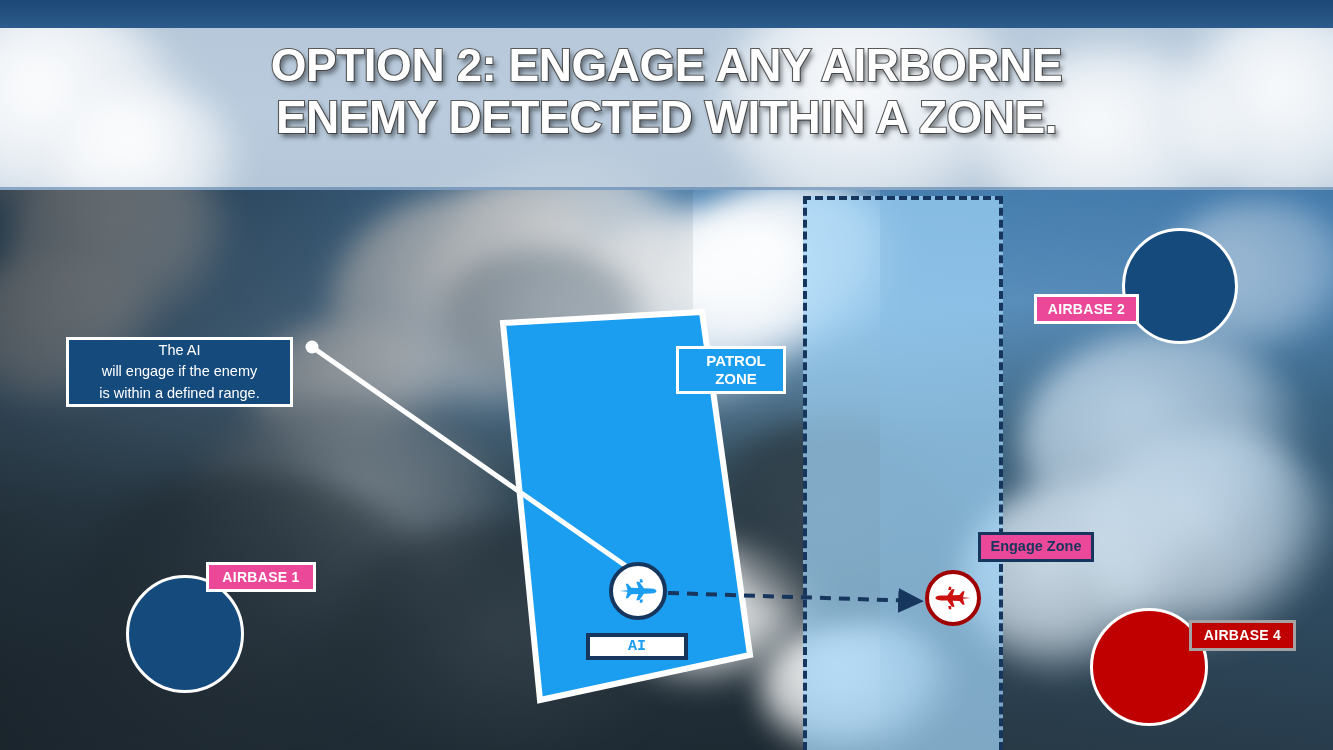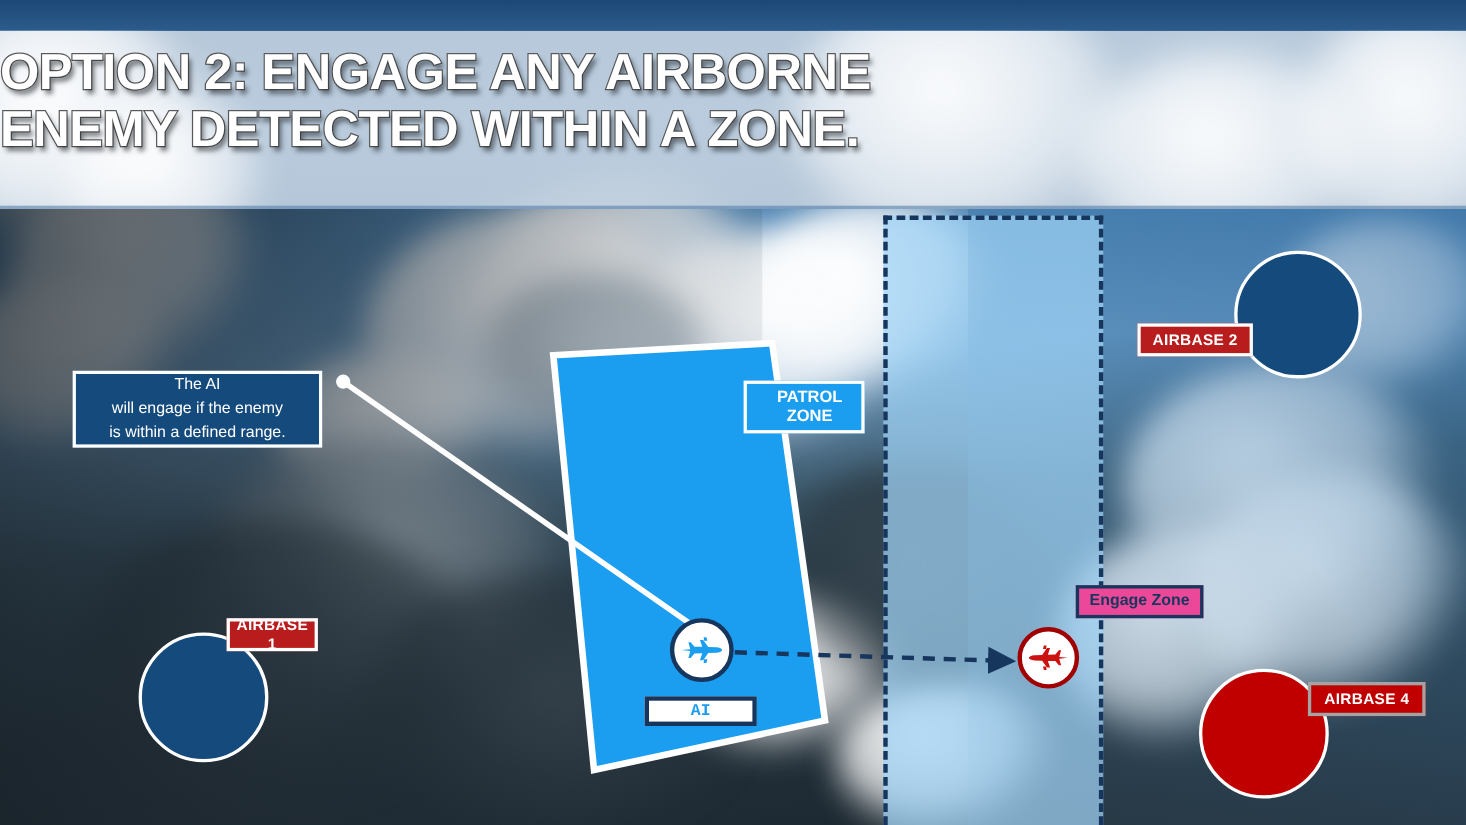--- a/index.html
+++ b/index.html
@@ -22,21 +22,21 @@
 
   
   .topstrip{position:absolute;left:0;top:0;width:100%;height:28px;
     background:linear-gradient(180deg,#1c4877 0%,#255281 55%,#2c5c8c 100%);}
   .banner{position:absolute;left:0;top:28px;width:100%;height:162px;overflow:hidden;}
   .banner-wash{position:absolute;inset:0;background:linear-gradient(180deg,rgba(198,212,226,.90) 0%,rgba(203,216,229,.88) 50%,rgba(190,205,220,.92) 100%);}
   .banner-cloud{position:absolute;border-radius:50%;filter:blur(16px);
     background:radial-gradient(ellipse at 45% 40%,rgba(255,255,255,.95) 0%,rgba(255,255,255,.5) 55%,rgba(255,255,255,0) 78%);}
   .banner-line{position:absolute;left:0;bottom:0;width:100%;height:3px;background:#4a77a6;opacity:.55;}
 
-  .title{position:absolute;left:0;top:40px;width:100%;
+  .title{position:absolute;left:0;top:40px;width:100%;text-align:center;
     font-size:46px;font-weight:bold;line-height:1.12;letter-spacing:-0.5px;
     color:#ffffff;
     -webkit-text-stroke:2.2px #5a5a5a;
     paint-order:stroke fill;
     text-shadow:3px 4px 5px rgba(40,45,50,.62);
     white-space:pre-line;}
 
   
   .engage-zone{position:absolute;left:803px;top:196px;width:200px;height:554px;
     background:rgba(160,210,245,.72);border:4px dashed #17365d;border-bottom:none;box-sizing:border-box;}
@@ -45,21 +45,21 @@
   .patrol-svg{position:absolute;left:480px;top:300px;width:300px;height:420px;overflow:visible;}
 
   
   .base{position:absolute;border-radius:50%;box-sizing:border-box;border:3px solid #ffffff;}
   .base-blue{background:#154a7d;}
   .base-red{background:#c00000;}
 
   
   .lbl{position:absolute;box-sizing:border-box;display:flex;align-items:center;justify-content:center;
     text-align:center;font-weight:bold;line-height:1.18;}
-  .lbl-navy{background:#b91c1c;border:3px solid #ffffff;color:#ffffff;}
+  .lbl-navy{background:#ec4899;border:3px solid #ffffff;color:#ffffff;}
   .lbl-red{background:#c00000;border:3px solid #a3a3a3;color:#ffffff;}
   .lbl-cyan{background:#1b9df0;border:3px solid #ffffff;color:#ffffff;}
   .lbl-white{background:#ffffff;border:4px solid #17365d;color:#1b9df0;}
   .lbl-pale{background:#ec4899;border:3px solid #17365d;color:#17365d;}
 
   
   .callout{position:absolute;left:66px;top:337px;width:227px;height:70px;
     background:#154a7d;border:3px solid #ffffff;box-sizing:border-box;
     display:flex;align-items:center;justify-content:center;
     color:#ffffff;font-size:14.5px;line-height:1.45;text-align:center;white-space:pre-line;}
@@ -173,19 +173,19 @@
 will engage if the enemy
 is within a defined range.</div>
 
   <div class="lbl lbl-cyan" style="left:676px;top:346px;width:110px;height:48px;font-size:15px;white-space:pre-line;padding-left:10px;">PATROL
 ZONE</div>
 
   <div class="lbl lbl-pale" style="left:978px;top:532px;width:116px;height:30px;font-size:14.5px;">Engage Zone</div>
 
   <div class="lbl lbl-white" style="left:586px;top:633px;width:102px;height:27px;font-size:15px;font-family:Liberation Mono, monospace;">AI</div>
 
-  <div class="lbl lbl-navy" style="left:206px;top:562px;width:83px;height:30px;font-size:14px;letter-spacing:.3px;">AIRBASE 1</div>
+  <div class="lbl lbl-navy" style="left:206px;top:562px;width:110px;height:30px;font-size:14px;letter-spacing:.3px;">AIRBASE 1</div>
 
   <div class="lbl lbl-navy" style="left:1034px;top:294px;width:105px;height:30px;font-size:14px;letter-spacing:.3px;">AIRBASE 2</div>
 
   <div class="lbl lbl-red" style="left:1189px;top:620px;width:107px;height:31px;font-size:14px;letter-spacing:.3px;">AIRBASE 4</div>
 
 </div>
 
 </body></html>

